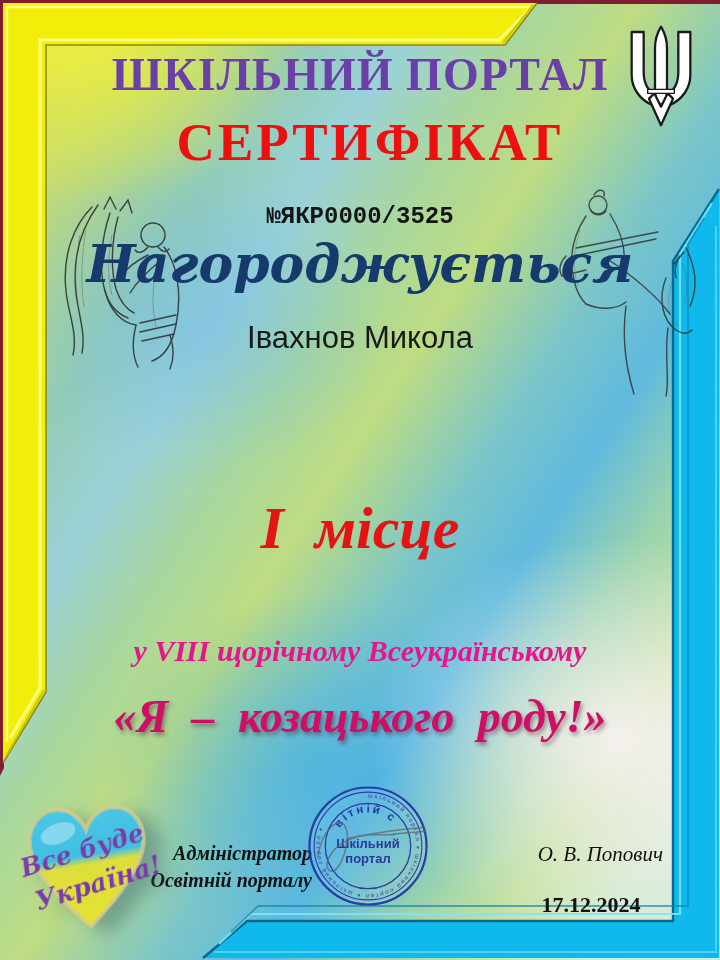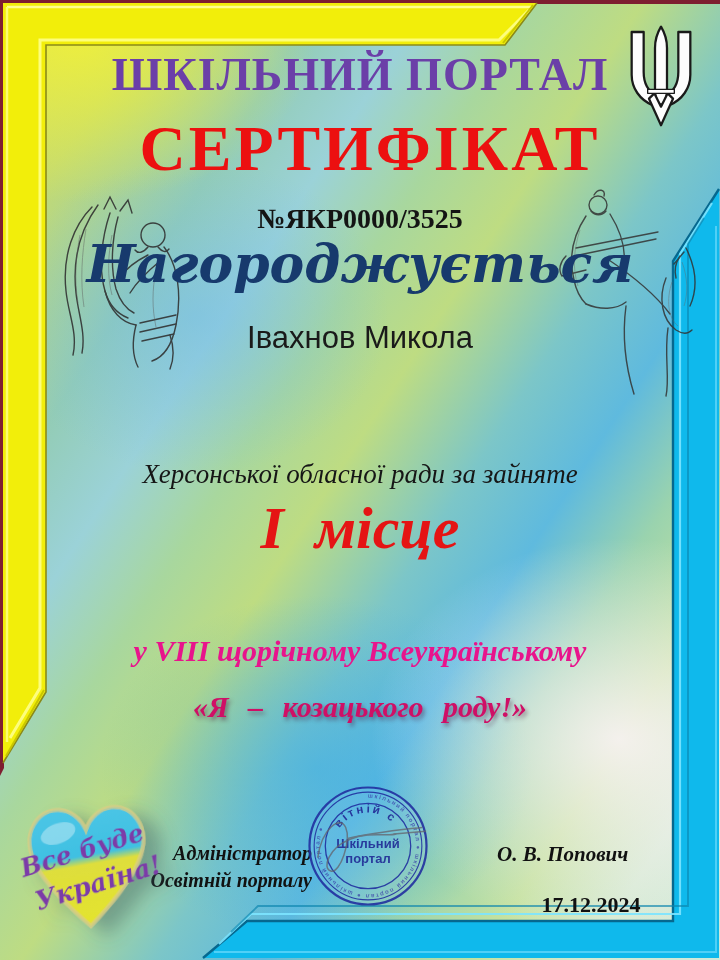--- a/index.html
+++ b/index.html
@@ -10,35 +10,35 @@
       radial-gradient(ellipse 46% 28% at 86% 77%, rgba(252,243,250,.85), transparent 75%),
       radial-gradient(ellipse 40% 24% at 44% 80%, rgba(58,172,231,.55), transparent 75%),
       radial-gradient(ellipse 36% 22% at 27% 33%, rgba(110,186,236,.50), transparent 75%),
       radial-gradient(ellipse 42% 22% at 11% 4%,  rgba(240,240,58,.90), transparent 78%),
       linear-gradient(123deg,#d9e057 0%,#c2da74 12%,#93ccb6 24%,#9bd2d8 32%,#a8d79e 40%,
         #bedc82 48%,#7cc6c8 58%,#5fbade 66%,#9ad3ae 74%,#c5e2a0 82%,#d5ead2 90%,#cfe9da 100%);
   }
   .abs{position:absolute;}
   .ctr{left:46px;width:628px;text-align:center;}
   .portal-title{top:48px;font-size:46px;font-weight:bold;color:#6b3fa8;letter-spacing:1px;}
-  .cert-title{top:112px;left:56px;font-size:64px;font-weight:bold;color:#ec1010;letter-spacing:3px;}
-  .cert-number{top:203px;font-size:28px;font-weight:bold;color:#141414;}
+  .cert-title{top:112px;left:56px;font-size:53px;font-weight:bold;color:#ec1010;letter-spacing:3px;}
+  .cert-number{top:203px;font-size:24px;font-weight:bold;color:#141414;font-family:Liberation Mono, monospace;}
   .awarded{top:233px;font-size:52px;font-weight:bold;font-style:italic;color:#173a6d;
            font-family:"DejaVu Serif","Liberation Serif",serif;}
   .recipient{top:320px;font-size:31px;color:#1a1a1a;font-family:"Liberation Sans",sans-serif;}
   .desc{font-size:27px;font-style:italic;color:#161616;}
   .desc1{top:423px;} .desc2{top:459px;}
   .place{top:494px;font-size:60px;font-weight:bold;font-style:italic;color:#e51414;word-spacing:16px;}
   .contest{font-size:30px;font-weight:bold;font-style:italic;color:#e8148c;}
   .contest1{top:600px;margin-top:34px;} .contest2{top:612px;}
-  .quote{top:690px;font-size:30px;font-weight:bold;font-style:italic;color:#cf0f66;word-spacing:12px;
+  .quote{top:690px;font-size:46px;font-weight:bold;font-style:italic;color:#cf0f66;word-spacing:12px;
          text-shadow:2px 3px 4px rgba(70,10,40,.45);}
   .admin{top:840px;left:112px;width:200px;text-align:right;font-size:20px;font-weight:bold;
          font-style:italic;color:#111;line-height:27px;}
-  .signer{top:842px;left:497px;width:180px;text-align:left;font-size:21px;font-weight:bold;
+  .signer{top:842px;left:483px;width:180px;text-align:right;font-size:21px;font-weight:normal;
           font-style:italic;color:#111;}
   .date{top:892px;left:506px;width:170px;text-align:center;font-size:22px;font-weight:bold;color:#111;}
   svg{display:block;}
   .stamp-center{font-family:"Liberation Sans",sans-serif;font-weight:bold;fill:#222c96;}
 </style>
 </head>
 <body>
 
 <div class="certificate">
 
@@ -126,21 +126,20 @@
       <path d="M136,76 C142,92 142,108 138,120"></path>
       <path d="M126,96 C120,114 122,132 132,140"></path>
     </g>
   </svg>
 
   <div class="abs ctr portal-title">ШКІЛЬНИЙ ПОРТАЛ</div>
   <div class="abs ctr cert-title">СЕРТИФІКАТ</div>
   <div class="abs ctr cert-number">№ЯКР0000/3525</div>
   <div class="abs ctr awarded">Нагороджується</div>
   <div class="abs ctr recipient">Івахнов Микола</div>
-  <div class="abs ctr desc desc2">Херсонської обласної ради за зайняте</div>
   <div class="abs ctr place">І місце</div>
   <div class="abs ctr contest contest1">у VIII щорічному Всеукраїнському</div>
   <div class="abs ctr quote">«Я – козацького роду!»</div>
 
   <div class="abs admin">
     <span>Адміністратор</span><br>
     <span>Освітній порталу</span>
   </div>
   <div class="abs signer">О. В. Попович</div>
   <div class="abs date">17.12.2024</div>

